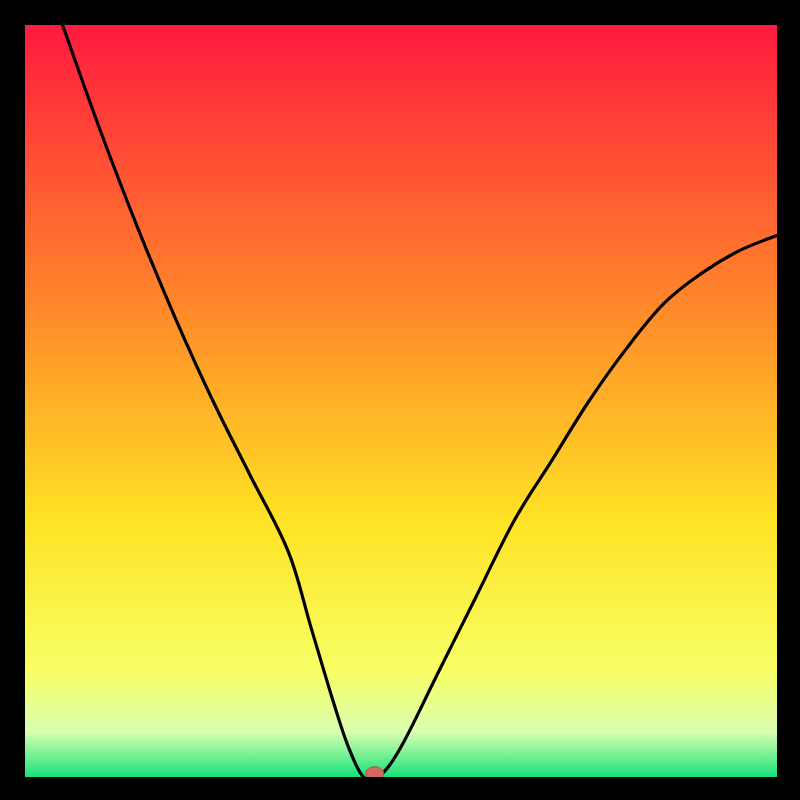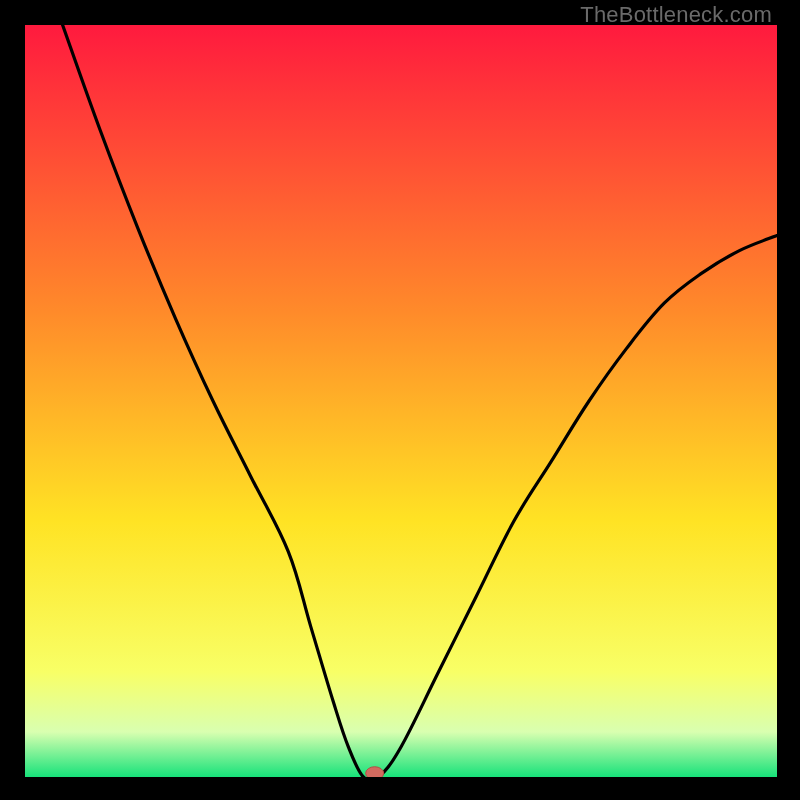--- a/index.html
+++ b/index.html
@@ -40,21 +40,20 @@
     font-weight: 500;
     color: #6a6a6a;
     letter-spacing: 0.2px;
   }
   svg { display: block; }
 </style>
 </head>
 <body>
 <div class="frame">
 
-  <div class="watermark">TheBottleneck.com</div>
 
   <div class="plot-outer">
     <svg class="plot-inner" viewBox="0 0 752 752" preserveAspectRatio="none">
       <defs>
         <linearGradient id="bg-grad" x1="0" y1="0" x2="0" y2="1">
           <stop id="g0" offset="0%" stop-color="#ff1a3e"></stop>
           <stop id="g1" offset="38%" stop-color="#ff8a2a"></stop>
           <stop id="g2" offset="66%" stop-color="#ffe324"></stop>
           <stop id="g3" offset="86%" stop-color="#f8ff66"></stop>
           <stop id="g4" offset="94%" stop-color="#d9ffb0"></stop>

